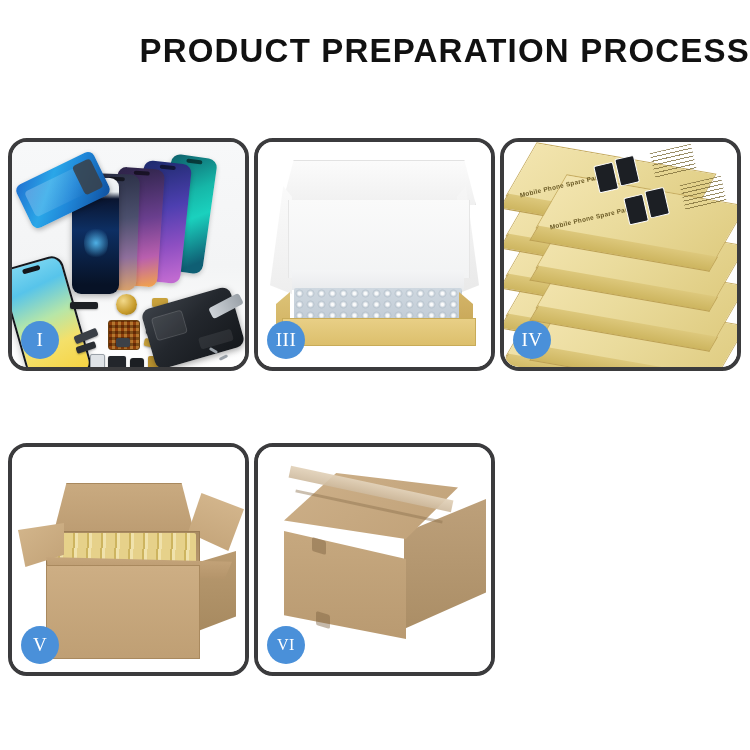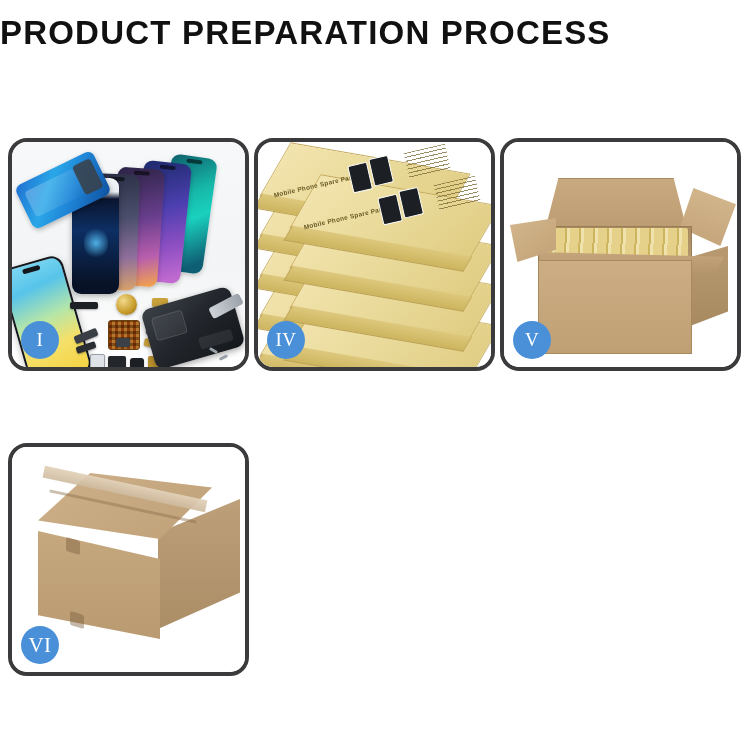--- a/index.html
+++ b/index.html
@@ -6,21 +6,21 @@
   body{
     width:750px;height:750px;
     background:#ffffff;
     font-family:"Liberation Sans", sans-serif;
     overflow:hidden;
     position:relative;
   }
   .page{width:750px;height:750px;position:relative;box-sizing:border-box;}
 
   
-  .header{padding-top:16px;text-align:left;}
+  .header{padding-top:34px;text-align:right;}
   .title{
     font-size:33px;
     letter-spacing:1.2px;
     font-weight:700;
     color:#111111;
     line-height:1.05;
     font-family:"Liberation Sans", sans-serif;
     white-space:nowrap;
   }
   .subtitle{
@@ -59,21 +59,21 @@
     width:38px;height:38px;
     border-radius:50%;
     background:#4a90d9;
     color:#ffffff;
     display:flex;align-items:center;justify-content:center;
     font-family:"Liberation Serif", serif;
     font-size:19px;
     letter-spacing:.5px;
     z-index:40;
   }
-  .badge.sm{font-size:21px;}
+  .badge.sm{font-size:16px;}
 
   
   .p1bg{position:absolute;inset:0;background:linear-gradient(180deg,#f7f8f9 0%,#f3f4f5 55%,#ffffff 100%);}
   .ph{position:absolute;border-radius:9px;box-shadow:0 2px 5px rgba(0,0,0,.22);}
   
   .ph-a{width:46px;height:116px;left:152px;top:14px;transform:rotate(8deg);
         background:linear-gradient(150deg,#0e5f6b,#16b7a8 35%,#1ad1be 55%,#0f5f74 90%);}
   .ph-b{width:48px;height:120px;left:126px;top:20px;transform:rotate(6deg);
         background:linear-gradient(160deg,#1c2a6b,#4d3fb0 40%,#8e4fc2 70%,#c06ad0 95%);}
   .ph-c{width:47px;height:118px;left:102px;top:26px;transform:rotate(4deg);
@@ -384,20 +384,35 @@
         <div class="part pt12"></div>
 
         <div class="housing"></div>
         <div class="tool"></div>
         <div class="screws"></div>
       </div>
       <div class="badge">I</div>
     </div>
 
 
+    <div class="panel">
+      <div class="stage">
+        <div class="p3bg"></div>
+        <div class="mailer-lid"></div>
+        <div class="mailer-lip-l"></div>
+        <div class="mailer-lip-r"></div>
+        <div class="mailer-inner"></div>
+        <div class="mailer-foam"></div>
+        <div class="mailer-content"></div>
+        <div class="mailer-side-l"></div>
+        <div class="mailer-side-r"></div>
+        <div class="mailer-front"></div>
+      </div>
+      <div class="badge">III</div>
+    </div>
 
     <div class="panel">
       <div class="stage">
         <div class="p4bg"></div>
         <div class="stackwrap">
 
           <div class="sbox b5">
               <div class="top"></div>
               <div class="side"></div>
             </div>

